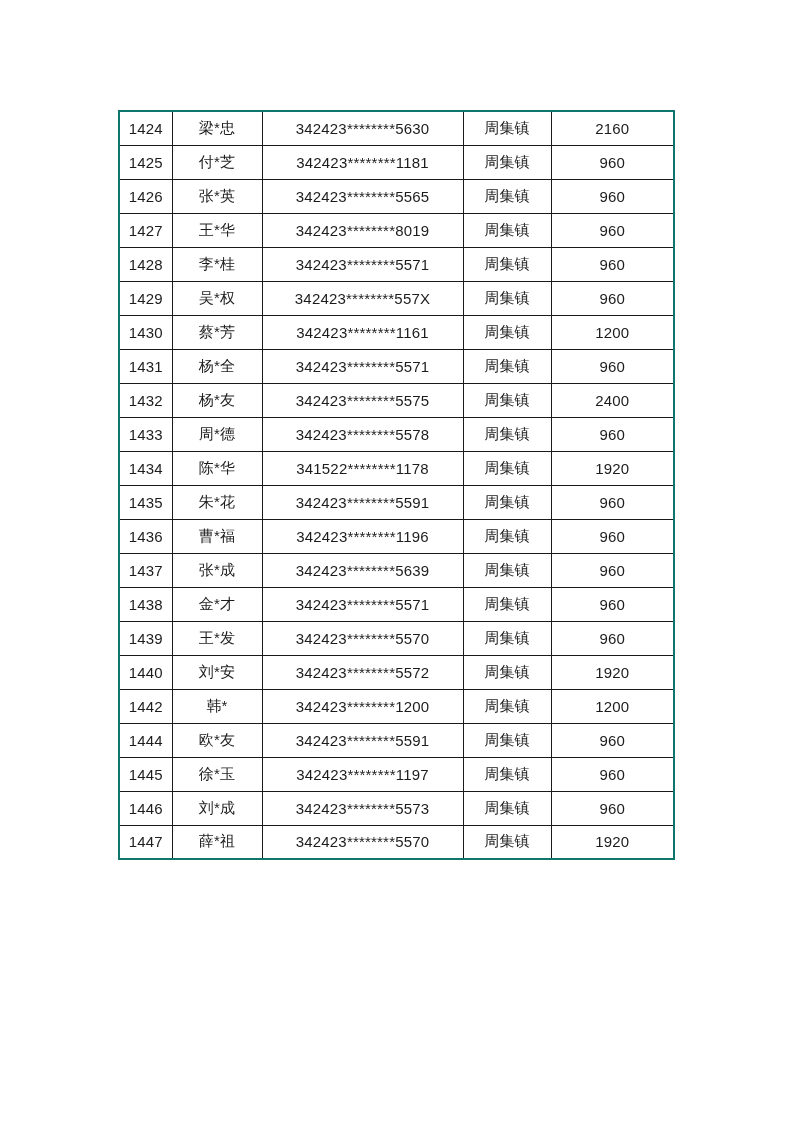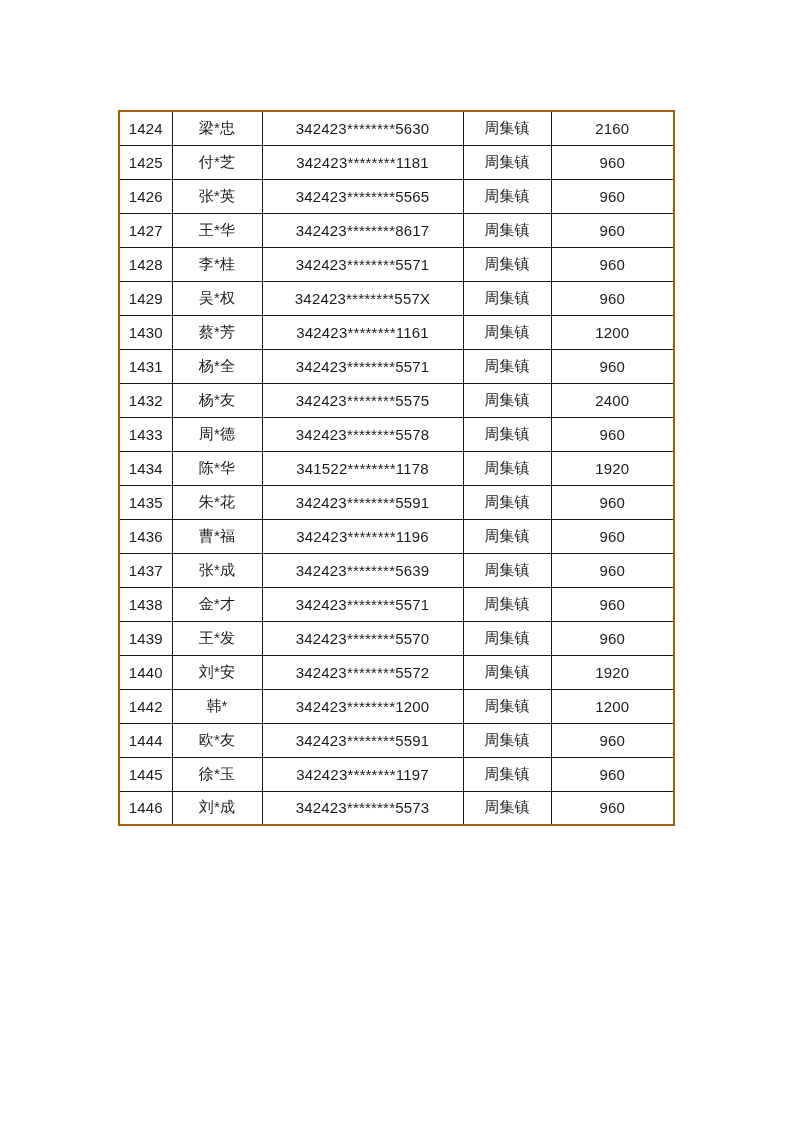--- a/index.html
+++ b/index.html
@@ -18,21 +18,21 @@
   }
   .table-wrap {
     position: absolute;
     left: 118px;
     top: 110px;
   }
   table.payment-table {
     border-collapse: collapse;
     table-layout: fixed;
     width: 555px;
-    border: 2px solid #a16207;
+    border: 2px solid #0f766e;
   }
   table.payment-table td {
     border: 1.5px solid #1a1a1a;
     height: 34px;
     text-align: center;
     vertical-align: middle;
     font-size: 15px;
     color: #1c1c1c;
     white-space: nowrap;
     overflow: hidden;
@@ -75,21 +75,21 @@
           <tr>
             <td>1426</td>
             <td>张*英</td>
             <td>342423********5565</td>
             <td>周集镇</td>
             <td>960</td>
           </tr>
           <tr>
             <td>1427</td>
             <td>王*华</td>
-            <td>342423********8617</td>
+            <td>342423********8019</td>
             <td>周集镇</td>
             <td>960</td>
           </tr>
           <tr>
             <td>1428</td>
             <td>李*桂</td>
             <td>342423********5571</td>
             <td>周集镇</td>
             <td>960</td>
           </tr>
@@ -197,17 +197,24 @@
             <td>342423********1197</td>
             <td>周集镇</td>
             <td>960</td>
           </tr>
           <tr>
             <td>1446</td>
             <td>刘*成</td>
             <td>342423********5573</td>
             <td>周集镇</td>
             <td>960</td>
+          </tr>
+          <tr>
+            <td>1447</td>
+            <td>薛*祖</td>
+            <td>342423********5570</td>
+            <td>周集镇</td>
+            <td>1920</td>
           </tr>
         </tbody>
     </table>
   </div>
 </div>
 
 </body></html>

